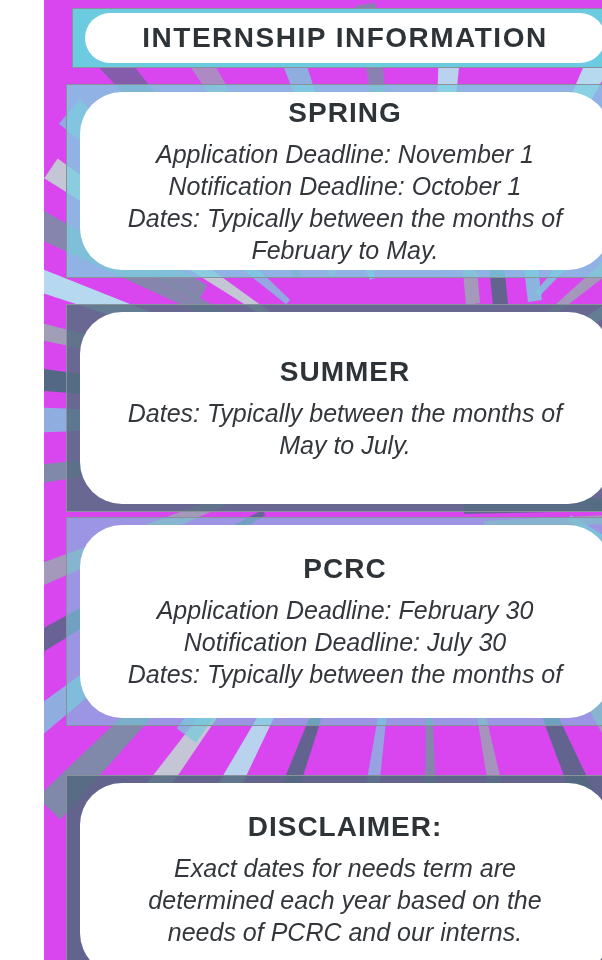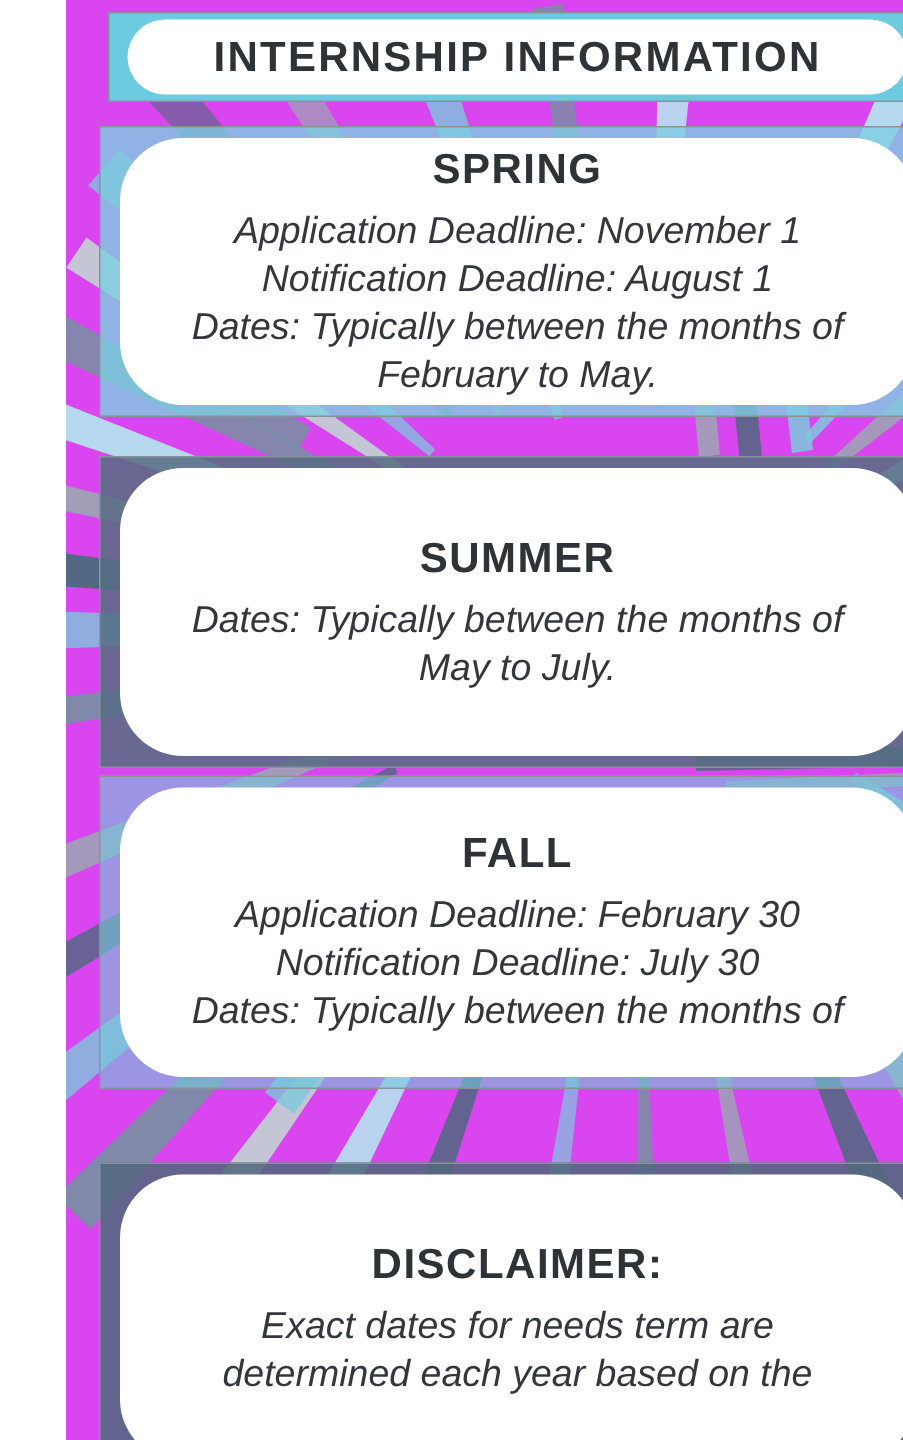--- a/index.html
+++ b/index.html
@@ -118,44 +118,45 @@
   <header class="band">
     <div class="pill">
       <h1>INTERNSHIP INFORMATION</h1>
     </div>
   </header>
 
   <section class="panel spring">
     <div class="card">
       <h2>SPRING</h2>
       <p class="line">Application Deadline: November 1</p>
-      <p class="line">Notification Deadline: August 1</p>
+      <p class="line">Notification Deadline: October 1</p>
       <p class="line">Dates: Typically between the months of</p>
       <p class="line">February to May.</p>
     </div>
   </section>
 
   <section class="panel summer">
     <div class="card">
       <h2>SUMMER</h2>
       <p class="line">Dates: Typically between the months of</p>
       <p class="line">May to July.</p>
     </div>
   </section>
 
   <section class="panel fall">
     <div class="card">
-      <h2>FALL</h2>
+      <h2>PCRC</h2>
       <p class="line">Application Deadline: February 30</p>
       <p class="line">Notification Deadline: July 30</p>
       <p class="line">Dates: Typically between the months of</p>
     </div>
   </section>
 
   <section class="panel disclaimer">
     <div class="card">
       <h2>DISCLAIMER:</h2>
       <p class="line">Exact dates for needs term are</p>
       <p class="line">determined each year based on the</p>
+      <p class="line">needs of PCRC and our interns.</p>
     </div>
   </section>
 
 </div>
 
 </body></html>

